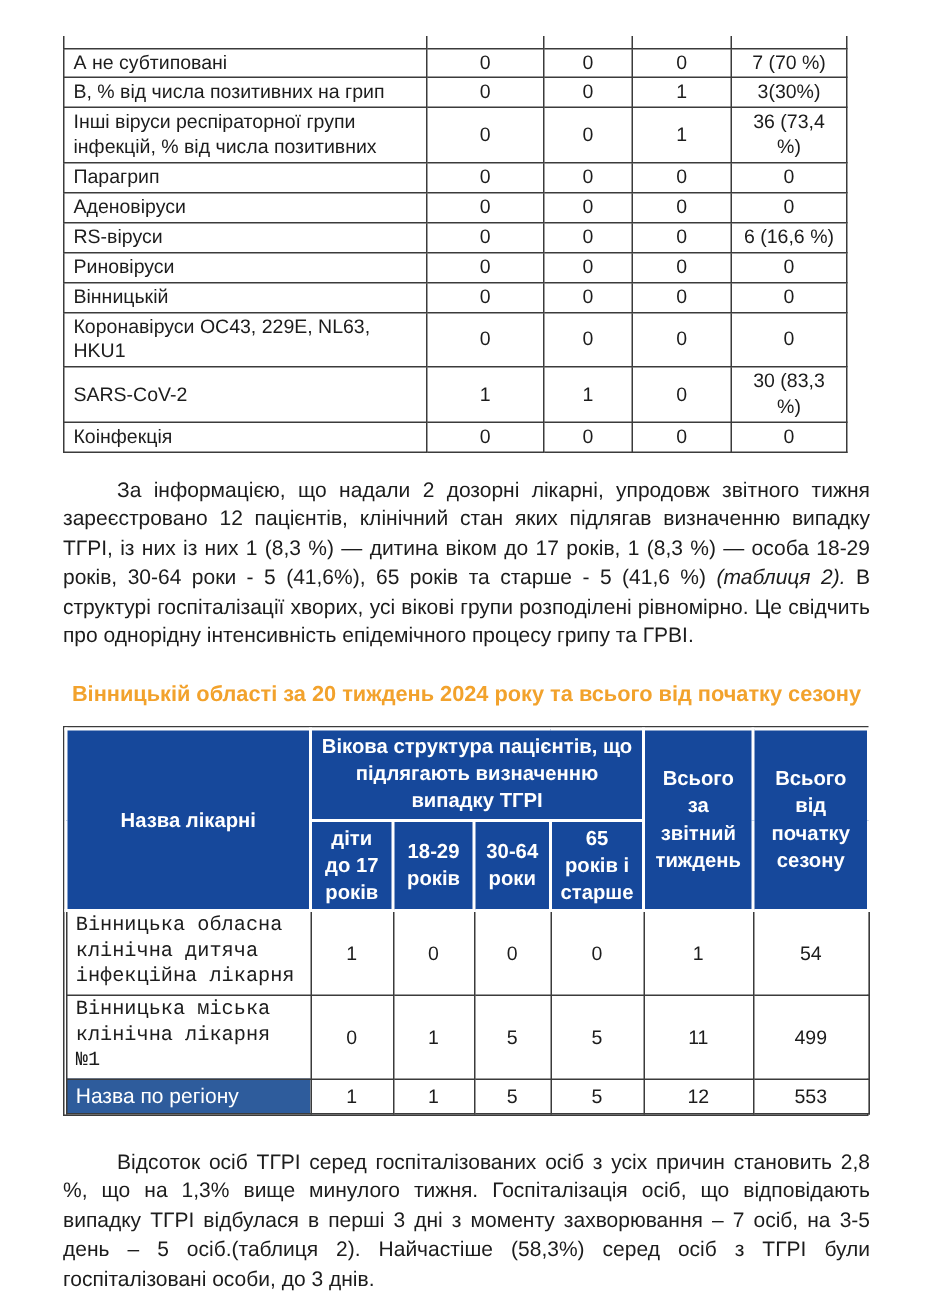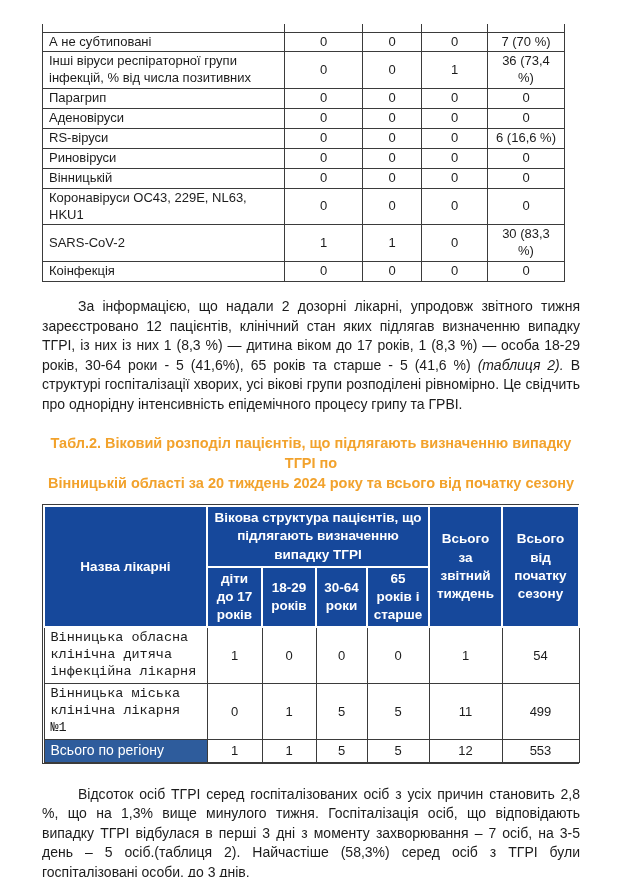--- a/index.html
+++ b/index.html
@@ -82,20 +82,27 @@
           <td></td>
         </tr>
       <tr>
         <td class="lbl">А не субтиповані</td>
         <td>0</td>
         <td>0</td>
         <td>0</td>
         <td>7 (70 %)</td>
       </tr>
       <tr>
+        <td class="lbl">В, % від числа позитивних на грип</td>
+        <td>0</td>
+        <td>0</td>
+        <td>1</td>
+        <td>3(30%)</td>
+      </tr>
+      <tr>
         <td class="lbl">Інші віруси респіраторної групи інфекцій, % від числа позитивних</td>
         <td>0</td>
         <td>0</td>
         <td>1</td>
         <td>36 (73,4 %)</td>
       </tr>
       <tr>
         <td class="lbl">Парагрип</td>
         <td>0</td>
         <td>0</td>
@@ -150,21 +157,20 @@
         <td>0</td>
         <td>0</td>
         <td>0</td>
       </tr>
     </tbody>
   </table>
 
   <p class="para"><span>За інформацією, що надали 2 дозорні лікарні, упродовж звітного тижня зареєстровано 12 пацієнтів, клінічний стан яких підлягав визначенню випадку ТГРІ, із них із них 1 (8,3 %) — дитина віком до 17 років,  1 (8,3 %) — особа 18-29 років, 30-64 роки - 5 (41,6%), 65 років та старше - 5 (41,6 %) </span><span class="it">(таблиця 2).</span><span> В структурі госпіталізації хворих, усі вікові групи розподілені рівномірно. Це свідчить про однорідну інтенсивність епідемічного процесу грипу та ГРВІ.</span></p>
 
   <div class="caption">
-    <div>Табл.2. Віковий розподіл пацієнтів, що підлягають визначенню випадку ТГРІ по</div>
     <div>Вінницькій області за 20 тиждень 2024 року та всього від початку сезону</div>
   </div>
 
   <div class="t2wrap">
   <table class="t2">
     <colgroup>
           <col style="width:163px">
           <col style="width:55px">
           <col style="width:54px">
           <col style="width:51px">
@@ -199,21 +205,21 @@
       <tr class="body">
         <td class="hosp">Вінницька міська клінічна лікарня №1</td>
         <td>0</td>
         <td>1</td>
         <td>5</td>
         <td>5</td>
         <td>11</td>
         <td>499</td>
       </tr>
       <tr class="total">
-        <td class="hosp">Всього по регіону</td>
+        <td class="hosp">Назва по регіону</td>
         <td>1</td>
         <td>1</td>
         <td>5</td>
         <td>5</td>
         <td>12</td>
         <td>553</td>
       </tr>
     </tbody>
   </table>
   </div>

